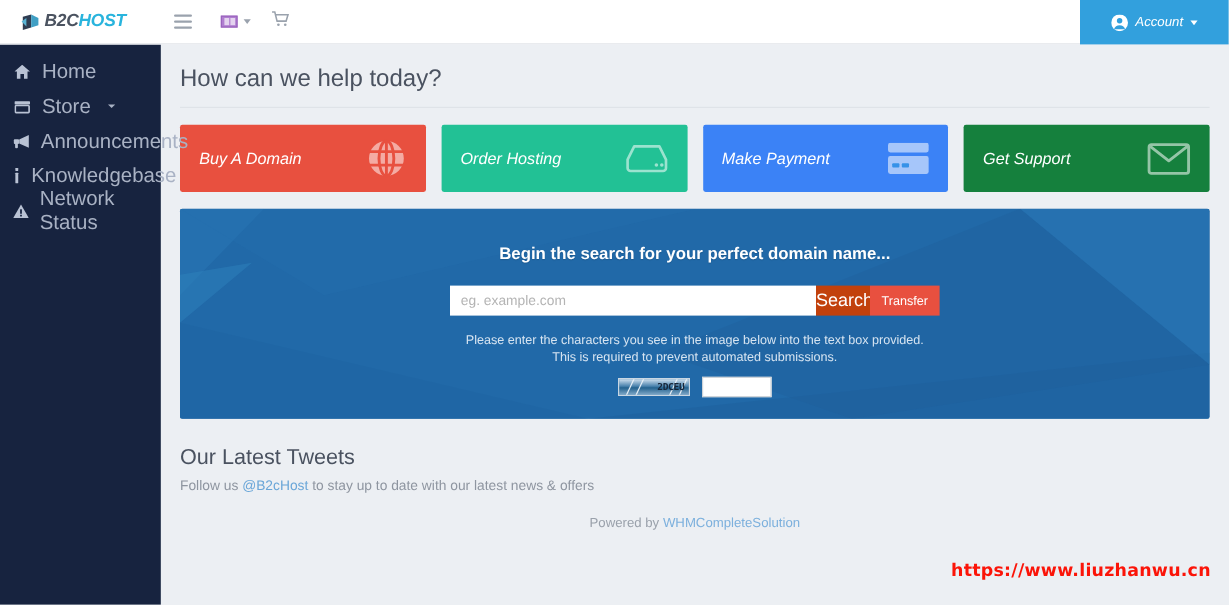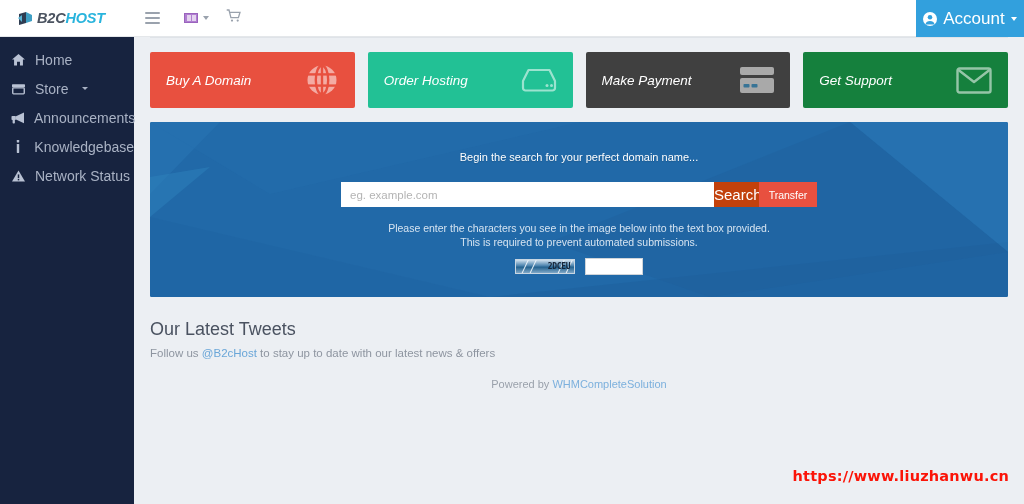--- a/index.html
+++ b/index.html
@@ -42,34 +42,34 @@
     display:flex; align-items:center; justify-content:center; gap:1px;
   }
   .flag-icon i{ display:block; width:4px; height:6px; background:#e4d3ef; }
   .caret{
     width:0; height:0; border-left:3.5px solid transparent; border-right:3.5px solid transparent;
     border-top:4px solid #9aa2ad;
   }
   .cart-icon{ margin-left:17px; color:#9aa2ad; }
 
   .account-btn{
-    position:absolute; right:0; top:0; height:37px; width:108px;
+    position:absolute; right:0; top:0; height:37px; width:124px;
     background:#32a0dd; color:#fff; display:flex; align-items:center;
-    justify-content:center; gap:6px; font-size:17px; cursor:pointer;
+    justify-content:center; gap:6px; font-size:11px; cursor:pointer;font-style:italic;
   }
   .account-btn .caret{ border-top-color:#ffffff; }
 
   
   .sidebar{
     position:absolute; left:0; top:37px; width:134px; height:467px;
     background:#17233f; padding-top:8px; z-index:15;
   }
   .side-item{
     display:flex; align-items:center; height:29px; padding-left:11px;
-    color:#a9b2c4; font-size:14px; cursor:pointer; gap:9px;
+    color:#a9b2c4; font-size:17px; cursor:pointer; gap:9px;
   }
   .side-ico{ width:15px; display:flex; justify-content:center; align-items:center; color:#b9c2d4; }
   .side-caret{
     width:0;height:0;border-left:3px solid transparent;border-right:3px solid transparent;
     border-top:3.5px solid #a9b2c4; margin-left:5px;
   }
 
   
   .main{
     position:absolute; left:134px; top:37px; width:890px; height:467px;
@@ -94,24 +94,24 @@
   
   .banner{
     margin-top:14px; height:175px; border-radius:2px; position:relative;
     overflow:hidden; background:#2169a8;
     display:flex; flex-direction:column; align-items:center;
   }
   .banner .poly{ position:absolute; inset:0; }
   .banner-inner{ position:relative; z-index:2; width:100%; display:flex;
     flex-direction:column; align-items:center; }
   .banner-title{
-    color:#fff; font-size:11px; font-weight:normal; margin-top:29px;
+    color:#fff; font-size:14px; font-weight:bold; margin-top:29px;
     text-shadow:0 1px 1px rgba(0,0,0,.15);
   }
-  .search-row{ display:flex; margin-top:19px; width:476px; }
+  .search-row{ display:flex; margin-top:19px; width:408px; }
   .search-input{
     flex:1; height:25px; border:0; outline:none; padding:0 9px;
     font-size:11.5px; color:#555; background:#fff;
   }
   .search-input::placeholder{ color:#b4b4b4; }
   .btn-search{
     width:45px; height:25px; background:#c2410c; color:#fff; border:0;
     font-size:15px; cursor:pointer;
   }
   .btn-transfer{
@@ -263,20 +263,21 @@
           <rect x="6.2" y="9.2" width="1.6" height="1.5" fill="#17233f"></rect>
         </svg>
       </span>
       <span>Network Status</span>
     </div>
 
   </div>
 
   <div class="main">
 
+    <h1 class="page-title">How can we help today?</h1>
     <div class="hr"></div>
 
     <div class="tiles">
 
       <div class="tile" style="background:#e8503f">
         <span class="tile-label">Buy A Domain</span>
         <span class="tile-ico">
           <svg width="34" height="34" viewBox="0 0 34 34" fill="none" stroke="#fff" stroke-width="2.6">
             <circle cx="17" cy="17" r="14.5" fill="#fff" stroke="none" opacity="0.95"></circle>
             <g stroke="#e8503f" stroke-width="2.4" fill="none">
@@ -293,21 +294,21 @@
         <span class="tile-label">Order Hosting</span>
         <span class="tile-ico">
           <svg width="36" height="26" viewBox="0 0 36 26" fill="none" stroke="#fff" stroke-width="2.2" stroke-linejoin="round">
             <path d="M2 14 L7.5 3 H28.5 L34 14 V21 a2.5 2.5 0 0 1 -2.5 2.5 H4.5 A2.5 2.5 0 0 1 2 21 Z"></path>
             <circle cx="26" cy="18.5" r="1.5" fill="#fff" stroke="none"></circle>
             <circle cx="30.5" cy="18.5" r="1.5" fill="#fff" stroke="none"></circle>
           </svg>
         </span>
       </div>
 
-      <div class="tile" style="background:#404040">
+      <div class="tile" style="background:#3b82f6">
         <span class="tile-label">Make Payment</span>
         <span class="tile-ico">
           <svg width="34" height="26" viewBox="0 0 34 26" fill="#fff">
             <rect x="0" y="0" width="34" height="8" rx="2"></rect>
             <rect x="0" y="11" width="34" height="15" rx="2"></rect>
             <rect x="3.5" y="17" width="6" height="3.6" rx="0.8" fill="#32a0dd"></rect>
             <rect x="11.5" y="17" width="6" height="3.6" rx="0.8" fill="#32a0dd"></rect>
           </svg>
         </span>
       </div>

